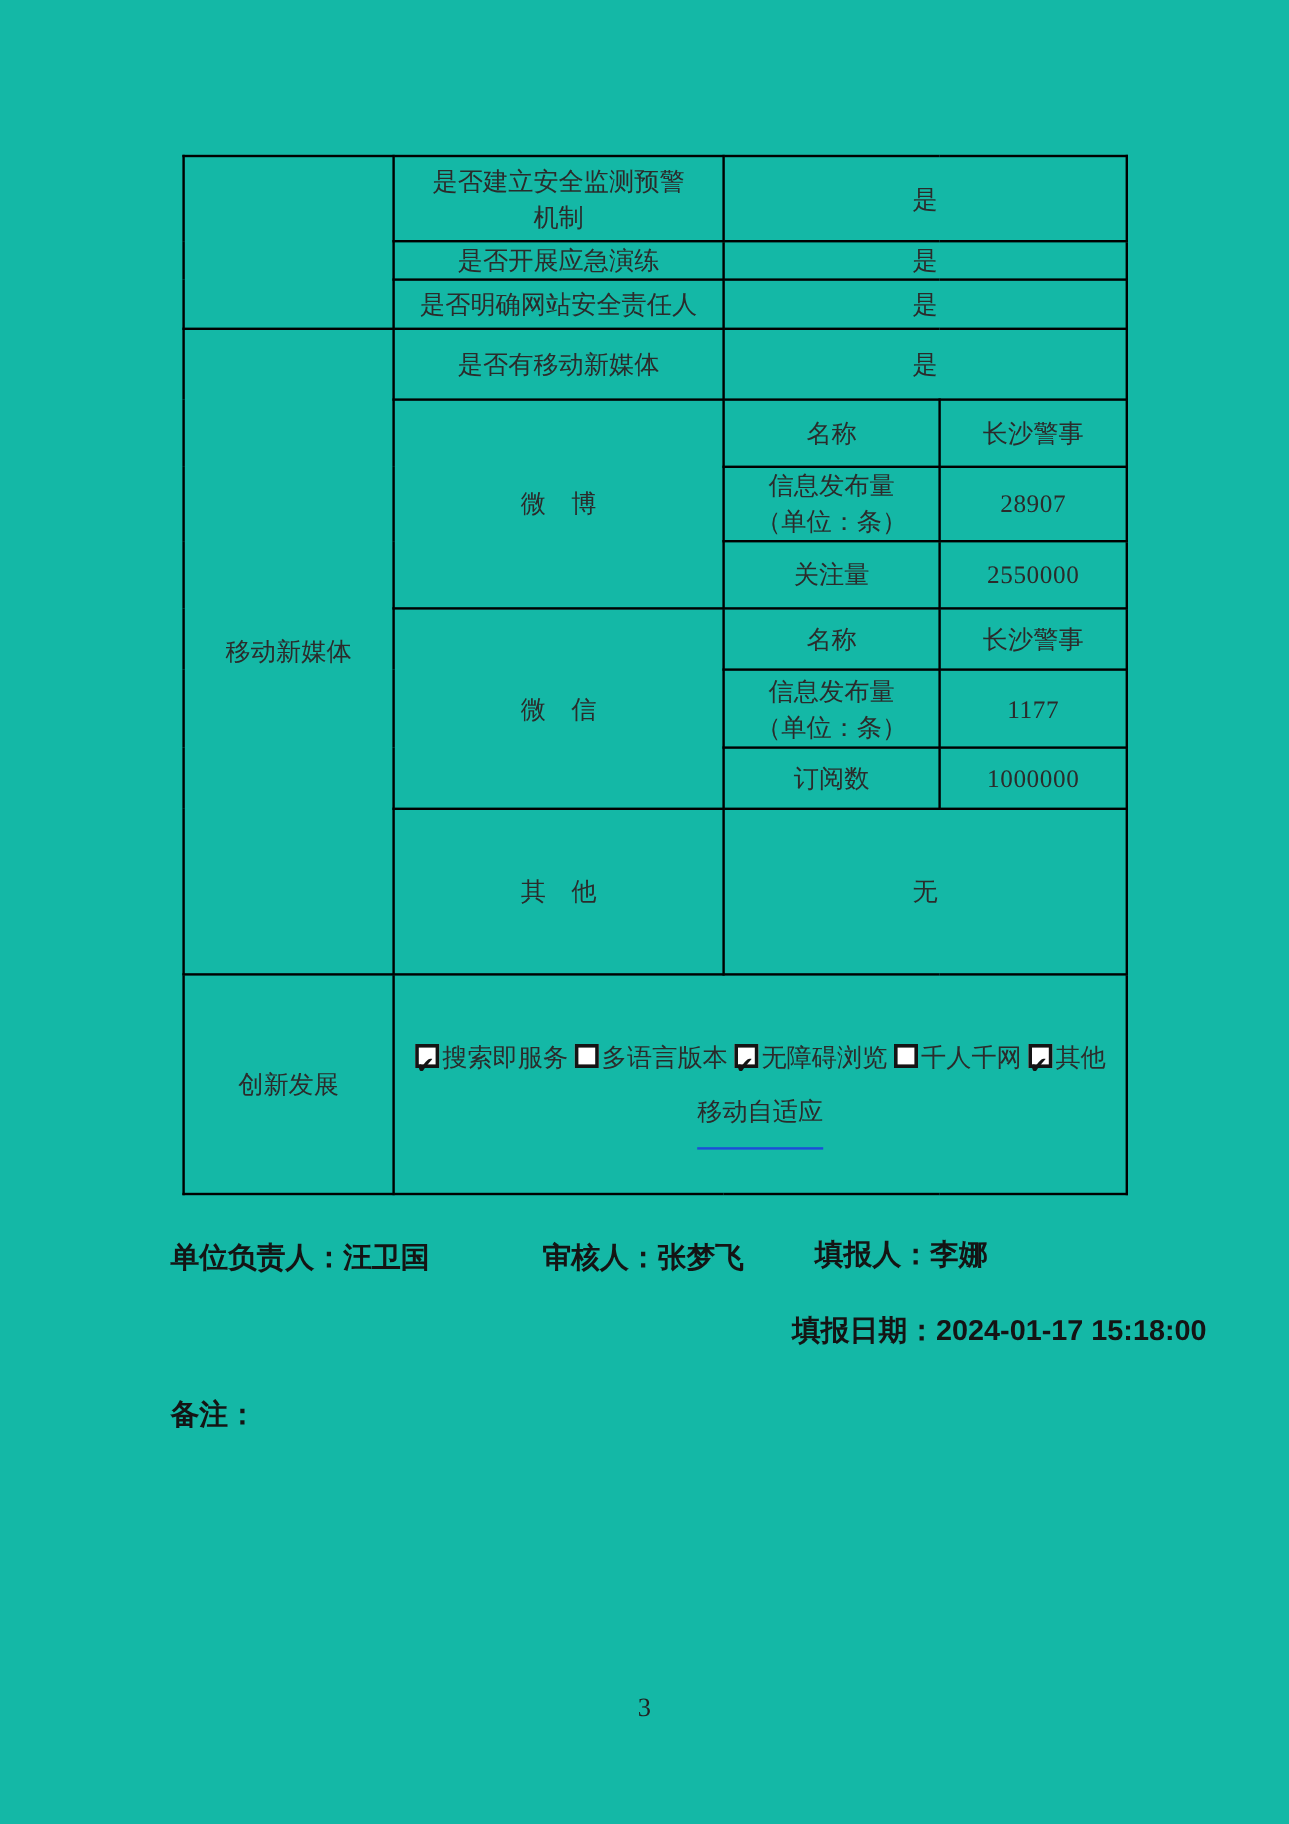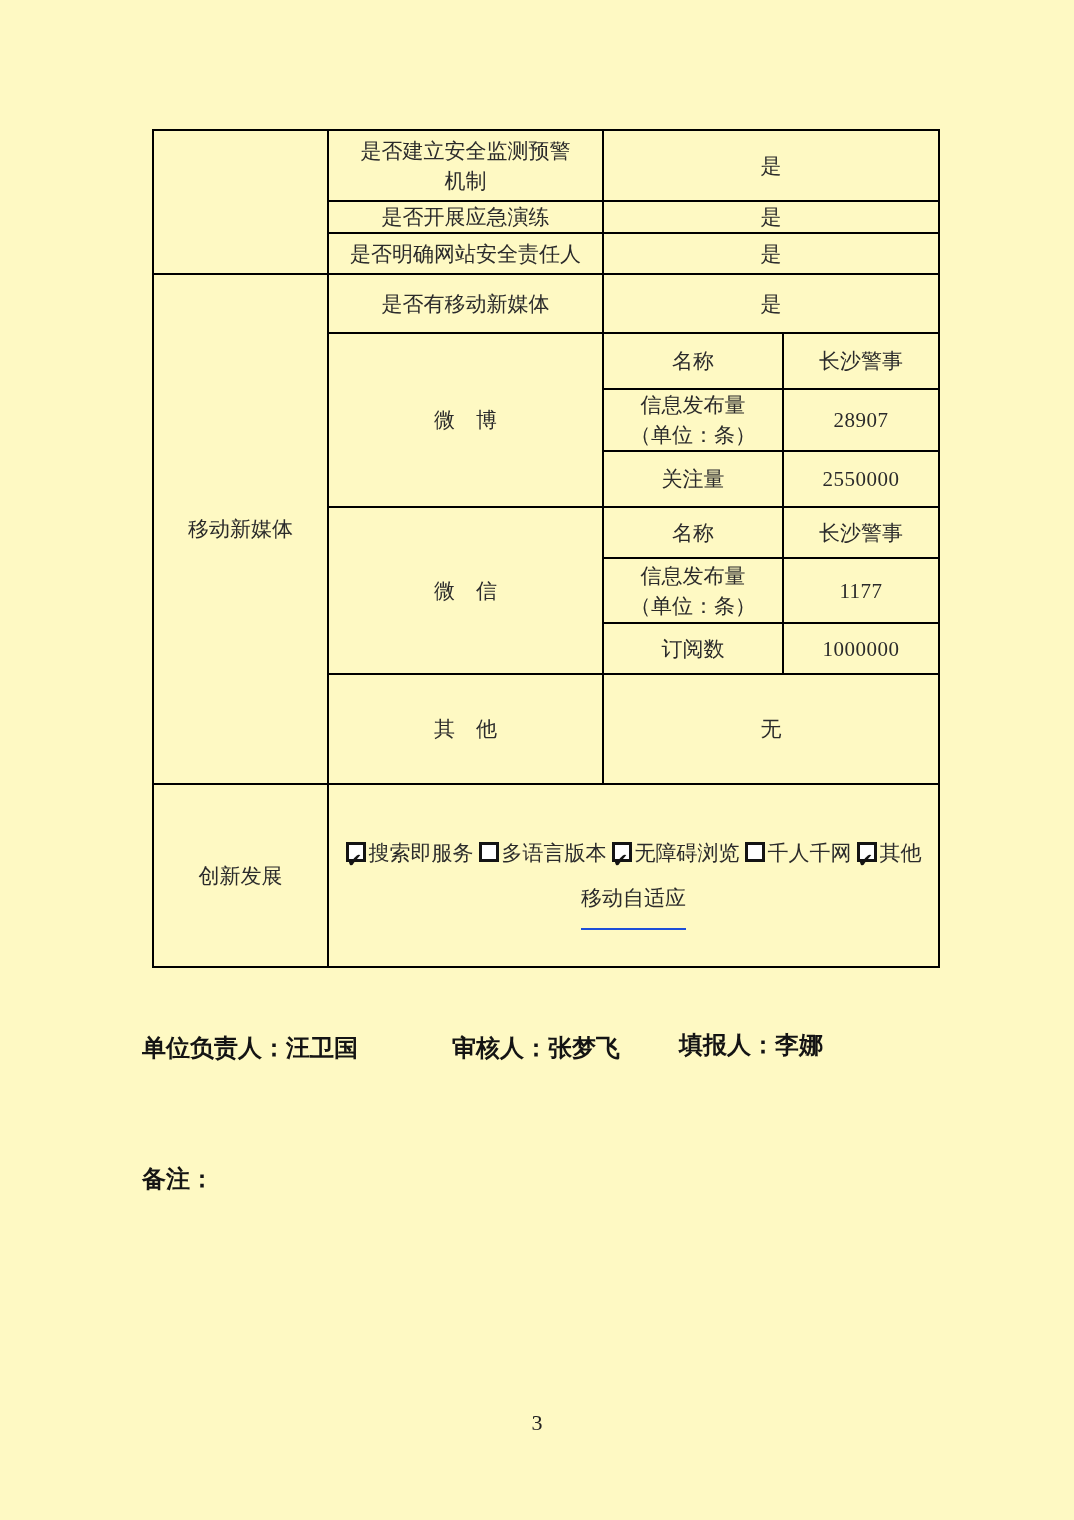--- a/index.html
+++ b/index.html
@@ -1,19 +1,19 @@
 <!DOCTYPE html>
 <html><head>
 <meta charset="utf-8">
 <style>
   html,body{margin:0;padding:0;background:#e9e9e9;}
   .page{
     position:relative;
     width:1074px;height:1520px;
-    background:#fef9c3;
+    background:#14b8a6;
     font-family:"Liberation Serif","DejaVu Serif",serif;
     color:#222;
     overflow:hidden;
   }
   
   table.report{
     position:absolute;left:152px;top:129px;
     border-collapse:collapse;table-layout:fixed;
     width:786px;
   }
@@ -124,21 +124,21 @@
     <tr style="height:65px">
       <td class="lbl2">信息发布量
 （单位：条）</td>
       <td class="num">1177</td>
     </tr>
     <tr style="height:51px">
       <td>订阅数</td>
       <td class="num">1000000</td>
     </tr>
 
-    <tr style="height:110px">
+    <tr style="height:138px">
       <td>其　他</td>
       <td colspan="2">无</td>
     </tr>
 
     <tr style="height:183px">
       <td>创新发展</td>
       <td colspan="3" class="innov">
         <div class="innov-line">
           <span class="cb" data-checked="true"></span><span>搜索即服务</span><span class="cb" data-checked="false"></span><span>多语言版本</span><span class="cb" data-checked="true"></span><span>无障碍浏览</span><span class="cb" data-checked="false"></span><span>千人千网</span><span class="cb" data-checked="true"></span><span>其他</span>
         </div>
@@ -147,17 +147,18 @@
         </div>
       </td>
     </tr>
   </tbody>
     </table>
 
   <div class="f" style="left:142px;top:1032px">单位负责人：汪卫国</div>
   <div class="f" style="left:452px;top:1032px">审核人：张梦飞</div>
   <div class="f" style="left:679px;top:1029px">填报人：李娜</div>
 
+  <div class="f" style="left:660px;top:1093px">填报日期：2024-01-17 15:18:00</div>
 
   <div class="f" style="left:142px;top:1163px">备注：</div>
 
   <div class="page-number">3</div>
 </div>
 
 </body></html>

